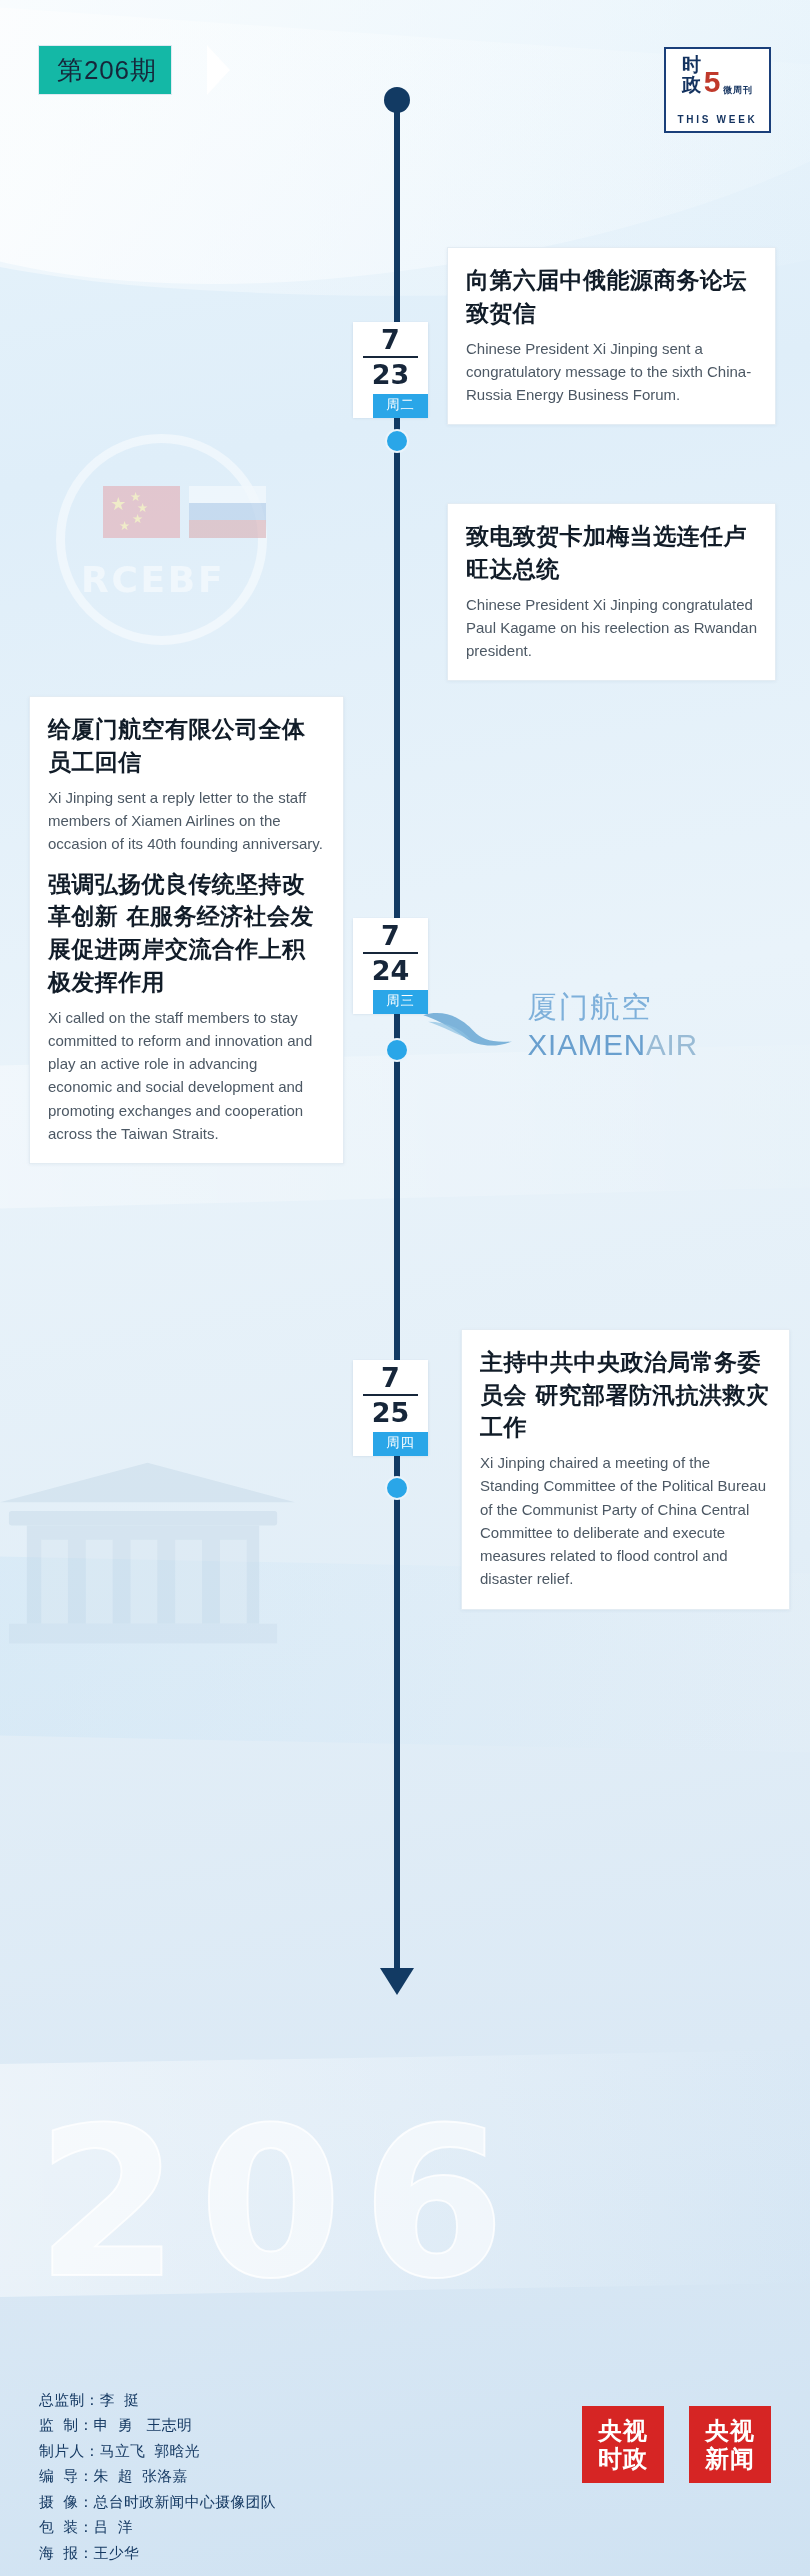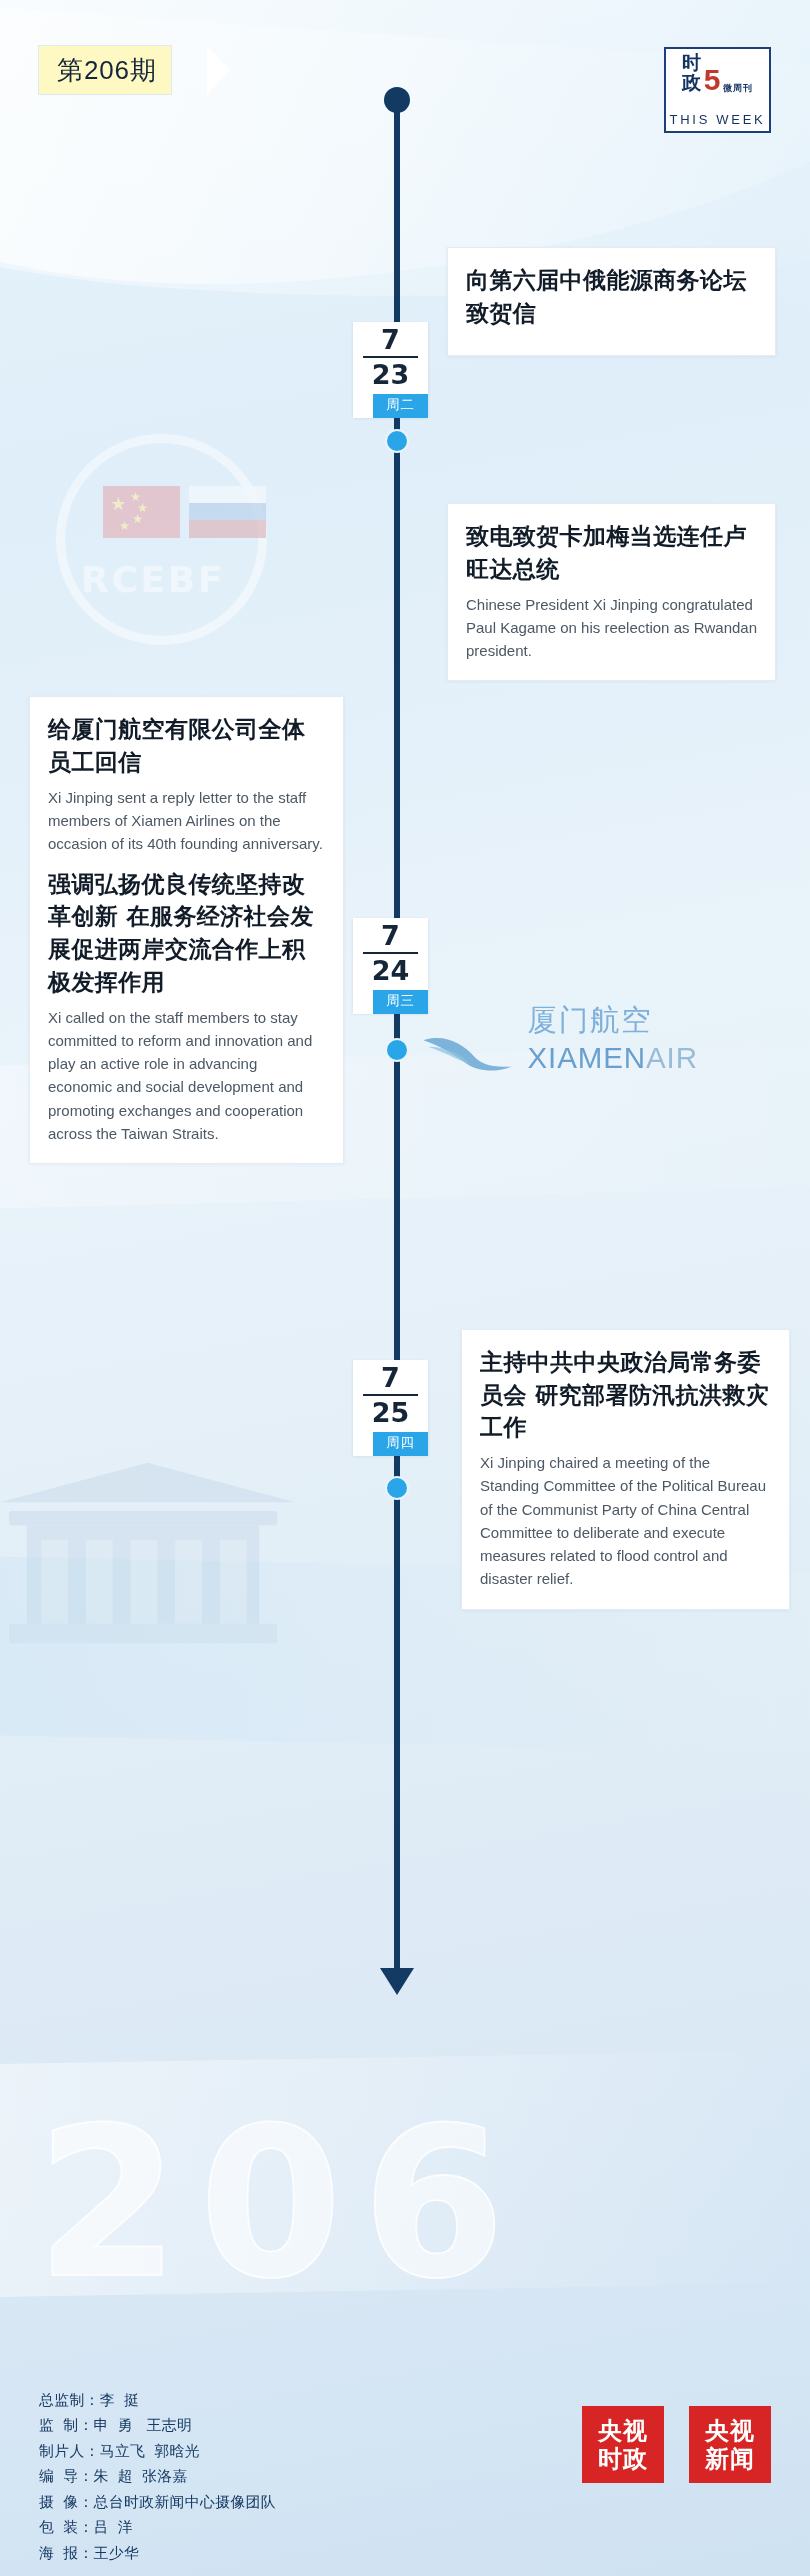--- a/index.html
+++ b/index.html
@@ -79,41 +79,40 @@
   .rcebf-text {
     position: absolute; left: 32px; top: 125px;
     font-size: 36px; font-weight: 700; letter-spacing: 2.7px;
     color: rgba(255,255,255,0.9);
     font-family: "DejaVu Sans", sans-serif;
   }
 
   
   .xiamen-mark {
     position: absolute; left: 420px; top: 988px;
-    display: flex; align-items: flex-end; gap: 9px;
+    display: flex; align-items: center; gap: 9px;
     opacity: 0.75;
-    margin-top: 13px;
   }
   .xiamen-bird { width: 103px; height: 50px; }
   .xiamen-word {
     font-size: 29.5px; letter-spacing: 0.9px; color: #3f84c0; font-weight: 500;
   }
   .xiamen-word .cn { color: #5b9ad0; letter-spacing: 1.8px; }
   .xiamen-word .light { color: #7fa9c9; }
 
   
   .temple {
     position: absolute; left: 0; top: 1377px; width: 295px; height: 295px; opacity: 0.45;
   }
 
   
   .issue-badge {
     position: absolute; left: 38px; top: 45px;
     height: 50px; padding: 0 14.3px 0 18px;
-    background: #fef9c3;
+    background: #14b8a6;
     display: flex; align-items: center;
     border: 0.9px solid #dfe9f1;
   }
   .issue-badge .label {
     font-size: 26px; color: #16263a; font-weight: 500; letter-spacing: 0.9px;
   }
   .issue-arrow {
     position: absolute; left: 207px; top: 45px;
     width: 0; height: 0;
     border-top: 25px solid transparent;
@@ -130,21 +129,21 @@
     display: flex; flex-direction: column;
     align-items: center; justify-content: center;
   }
   .logo-main {
     font-size: 19.7px; color: #13325f; font-weight: 700; line-height: 1.0;
     display: flex; align-items: flex-end; gap: 2.7px;
   }
   .logo-main .stack { display: flex; flex-direction: column; font-size: 19px; line-height: 1.05; }
   .logo-main .big { font-size: 30px; color: #c0392b; font-weight: 700; line-height: 0.9; }
   .logo-sub-cn { font-size: 9px; color: #13325f; letter-spacing: 0.9px; margin-top: 1.8px; }
-  .logo-sub-en { font-size: 13px; color: #13325f; letter-spacing: 2.7px; margin-top: 19px; }
+  .logo-sub-en { font-size: 10px; color: #13325f; letter-spacing: 2.7px; margin-top: 19px; font-weight: bold; }
 
   
   .timeline-line {
     position: absolute; left: 394px; top: 97px;
     width: 6.3px; height: 1878px;
     background: #123a63;
   }
   .timeline-dot-top {
     position: absolute; left: 384px; top: 87px;
     width: 26px; height: 26px; border-radius: 50%;
@@ -309,20 +308,21 @@
 <div class="date-chip" style="left:353px; top:322px;">
   <div class="m">7</div>
   <div class="rule"></div>
   <div class="d">23</div>
   <div class="wd">周二</div>
 </div>
 <div class="node-dot" style="top:429px;"></div>
 
 <div class="card" style="left:447px; top:247px; width:329px;">
   <h3>向第六届中俄能源商务论坛致贺信</h3>
+  <p>Chinese President Xi Jinping sent a congratulatory message to the sixth China-Russia Energy Business Forum.</p>
 </div>
 
 <div class="card" style="left:447px; top:503px; width:329px;">
   <h3>致电致贺卡加梅当选连任卢旺达总统</h3>
   <p>Chinese President Xi Jinping congratulated Paul Kagame on his reelection as Rwandan president.</p>
 </div>
 
 <div class="date-chip" style="left:353px; top:918px;">
   <div class="m">7</div>
   <div class="rule"></div>

